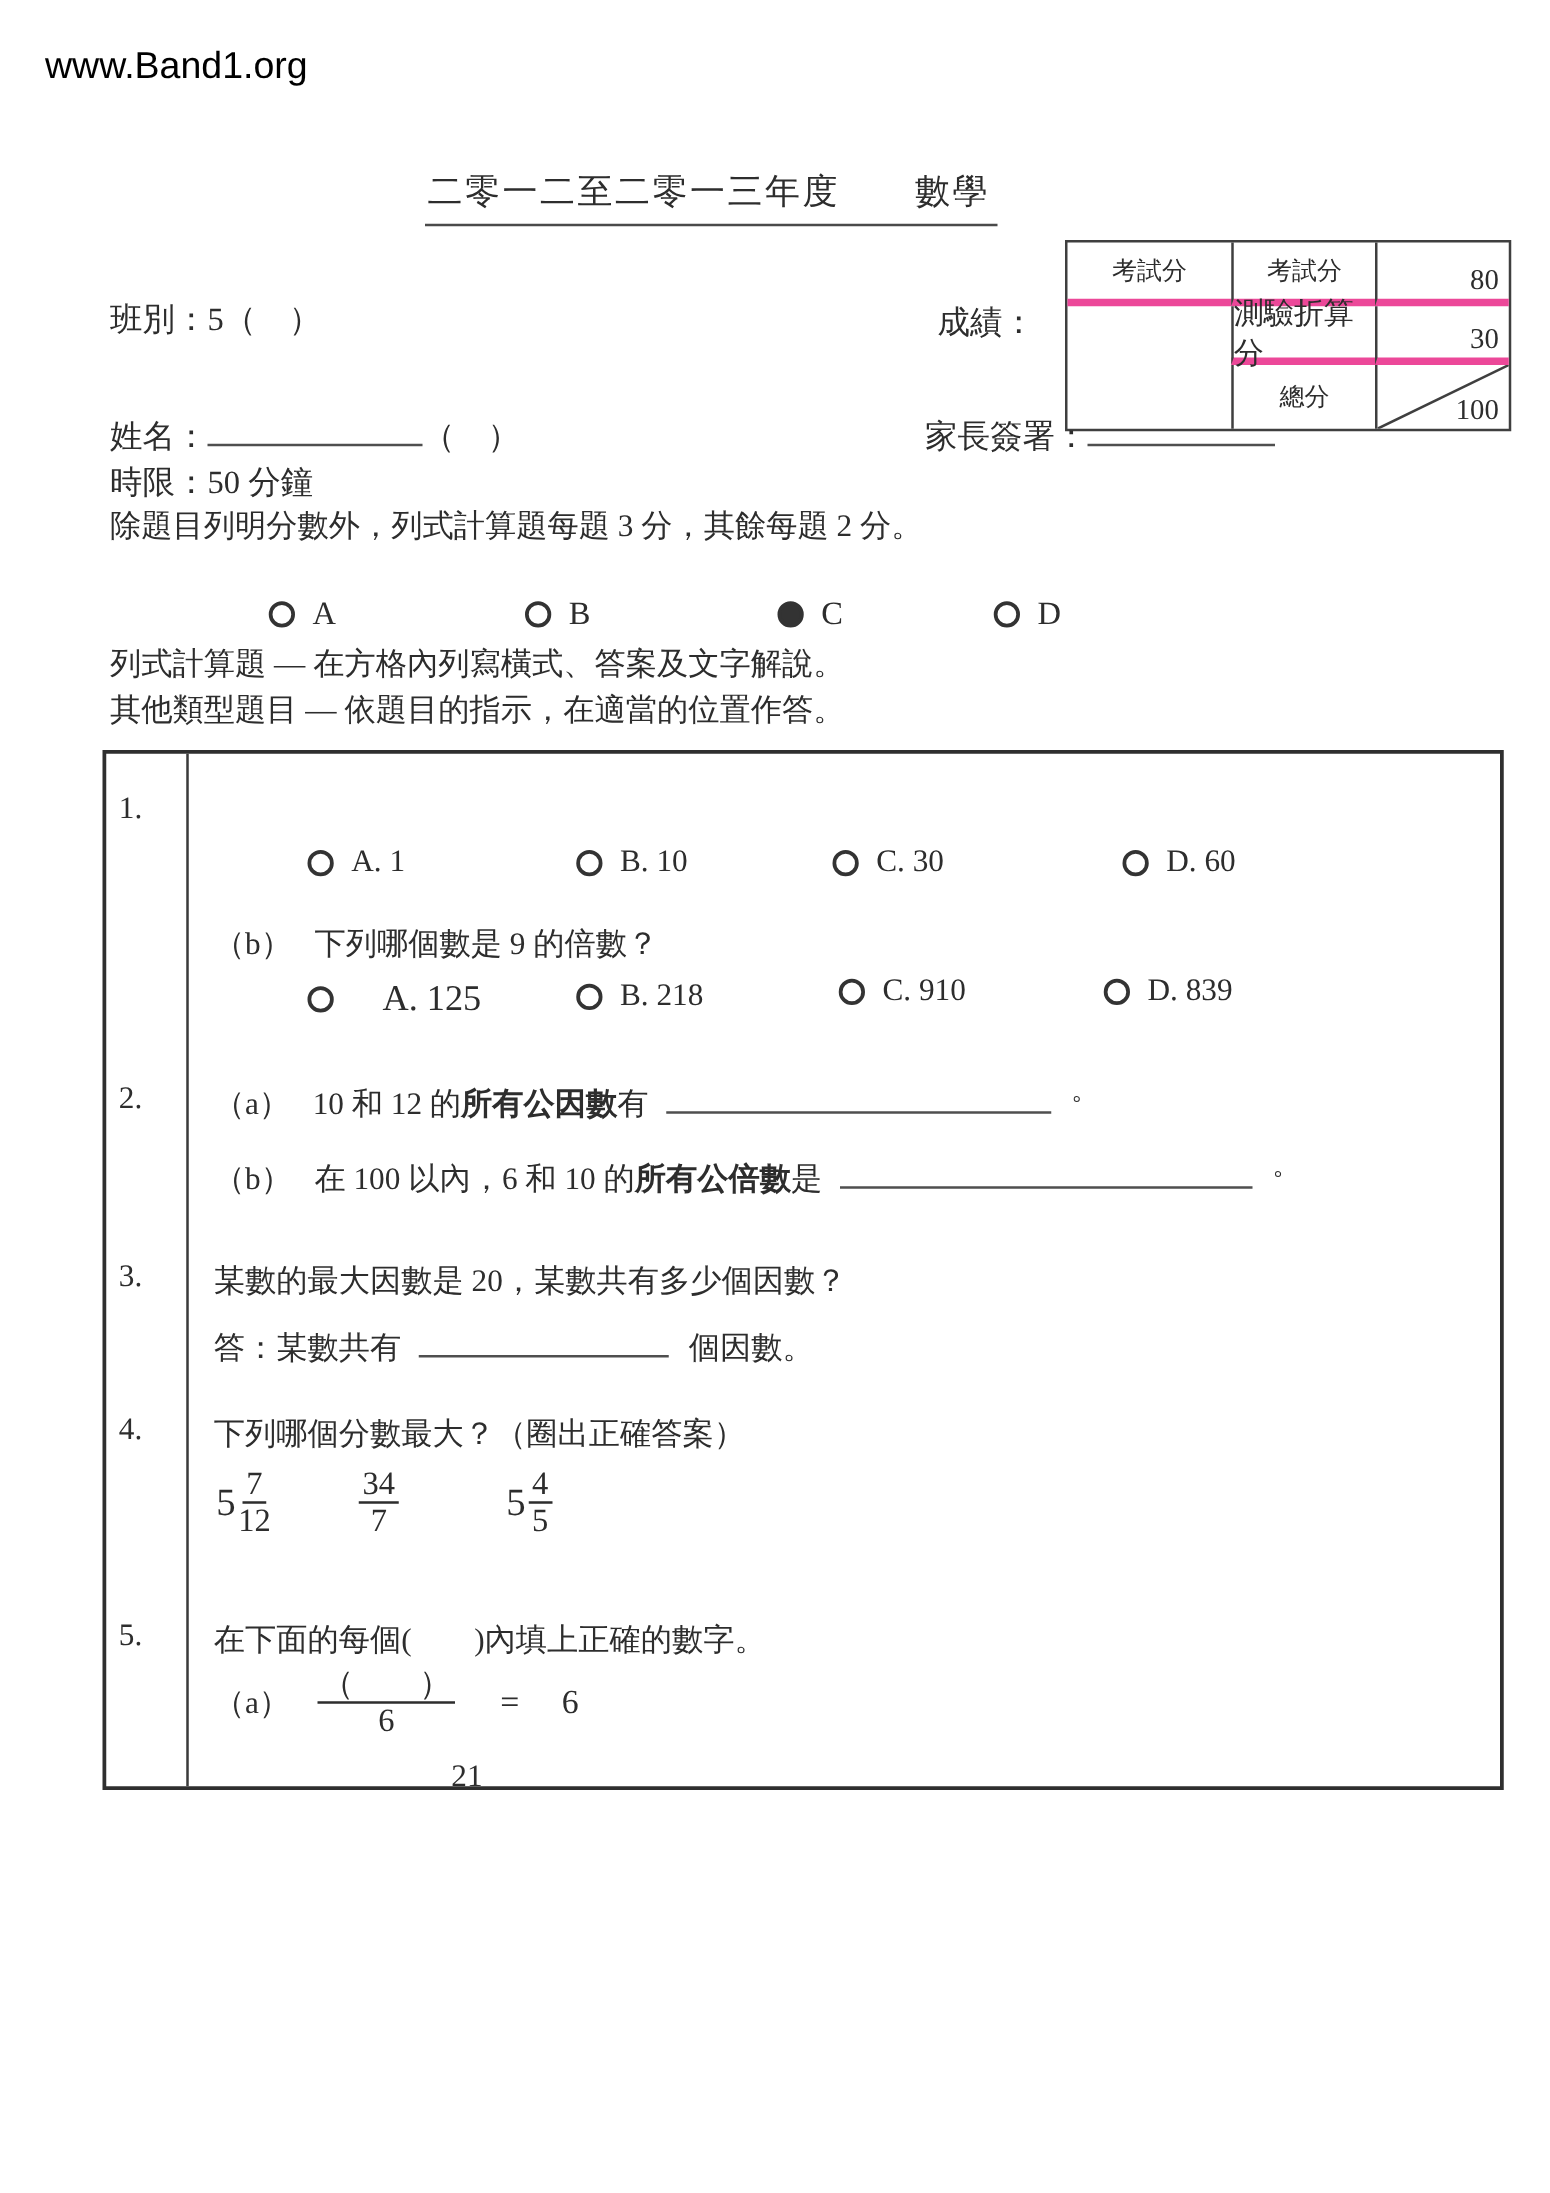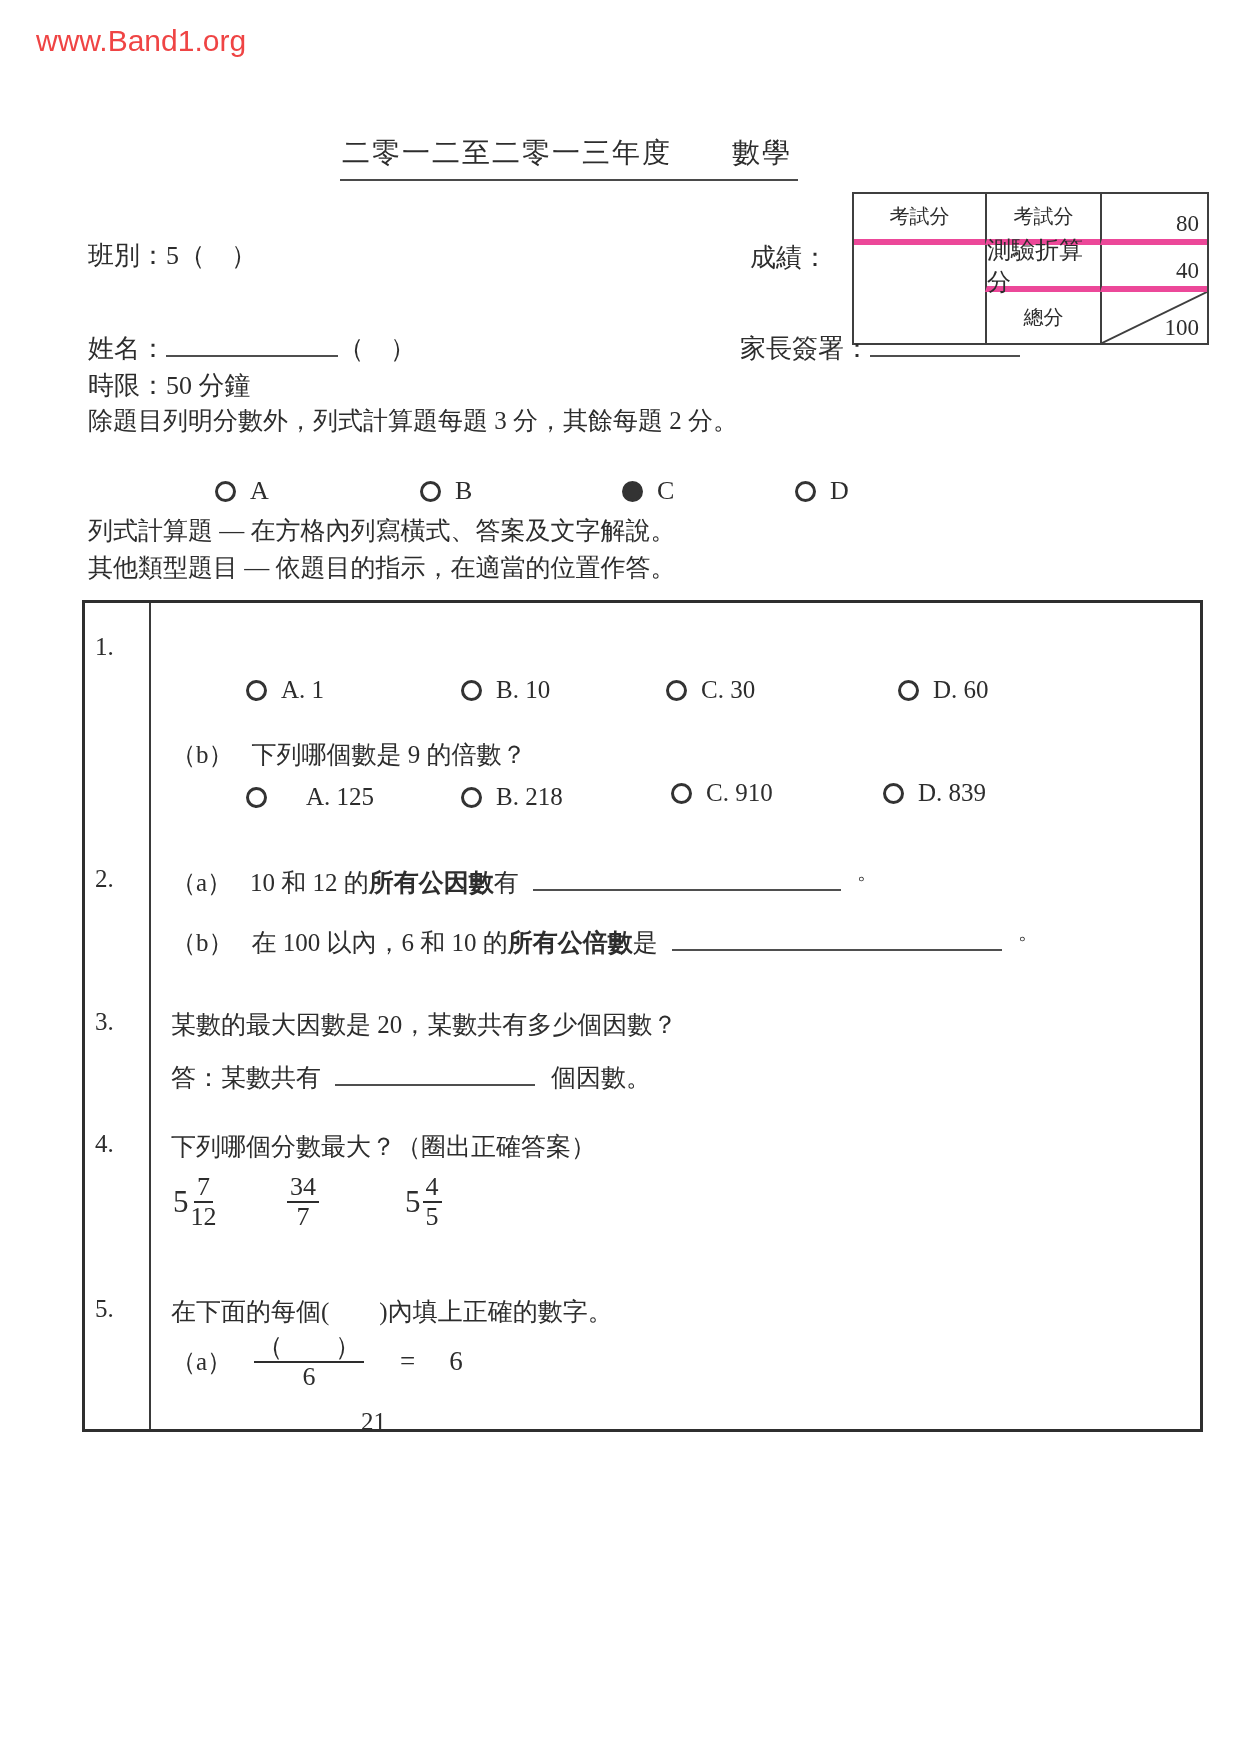--- a/index.html
+++ b/index.html
@@ -5,21 +5,21 @@
   * { margin:0; padding:0; box-sizing:border-box; }
   body { background:#e8e8e8; }
   .page {
     position:relative; width:1240px; height:1754px; background:#ffffff;
     font-family:"Liberation Serif","DejaVu Serif",serif; color:#2d2d2d;
     overflow:hidden; margin:0 auto;
   }
   .abs { position:absolute; white-space:nowrap; }
   .sans { font-family:"Liberation Sans","DejaVu Sans",sans-serif; }
 
-  .watermark { left:36px; top:24px; font-size:30px; color:#ef4444; }
+  .watermark { left:36px; top:36px; font-size:30px; color:#000000; }
 
   .title { left:340px; top:134px; font-size:28px; letter-spacing:2px;
            border-bottom:2px solid #4a4a4a; padding:0 6px 7px 2px; }
 
   .hdr { font-size:26px; }
 
   
   .score-table { position:absolute; left:852px; top:192px; width:357px; height:153px;
     border:2px solid #3f3f3f; display:grid;
     grid-template-columns:131px 115px 1fr; grid-template-rows:51px 47px 1fr; }
@@ -70,21 +70,21 @@
 
   <div class="score-table">
     <div class="st-cell st-bb" style="grid-column:1;grid-row:1;">考試分</div>
     <div class="st-cell" style="grid-column:1;grid-row:2/4;"></div>
 
     <div class="st-cell st-bl st-bb" style="grid-column:2;grid-row:1;">考試分</div>
     <div class="st-cell st-bl st-bb st-small" style="grid-column:2;grid-row:2;">測驗折算分</div>
     <div class="st-cell st-bl" style="grid-column:2;grid-row:3;">總分</div>
 
     <div class="st-cell st-bl st-bb st-val" style="grid-column:3;grid-row:1;">80</div>
-    <div class="st-cell st-bl st-bb st-val" style="grid-column:3;grid-row:2;">40</div>
+    <div class="st-cell st-bl st-bb st-val" style="grid-column:3;grid-row:2;">30</div>
     <div class="st-cell st-bl st-val st-diag" style="grid-column:3;grid-row:3;">
       <svg viewBox="0 0 100 100" preserveAspectRatio="none">
         <line x1="0" y1="100" x2="100" y2="0" stroke="#3f3f3f" stroke-width="2" vector-effect="non-scaling-stroke"></line>
       </svg>
       <span>100</span>
     </div>
   </div>
 
   <div class="abs hdr" style="left:750px; top:240px;">成績：</div>
 
@@ -136,21 +136,21 @@
       <span class="circle"></span>
       <span>C. 30</span>
     </div>
     <div class="opt" style="left:813px; top:73px; font-size:25px;">
       <span class="circle"></span>
       <span>D. 60</span>
     </div>
 
     <div class="qline" style="left:86px; top:135px;"><span>（b）</span><span style="margin-left:18px;">下列哪個數是 9 的倍數？</span></div>
 
-    <div class="opt" style="left:161px; top:180px; font-size:25px;gap:39px;">
+    <div class="opt" style="left:161px; top:180px; font-size:29px;gap:39px;">
       <span class="circle"></span>
       <span>A. 125</span>
     </div>
     <div class="opt" style="left:376px; top:180px; font-size:25px;">
       <span class="circle"></span>
       <span>B. 218</span>
     </div>
     <div class="opt" style="left:586px; top:176px; font-size:25px;">
       <span class="circle"></span>
       <span>C. 910</span>

